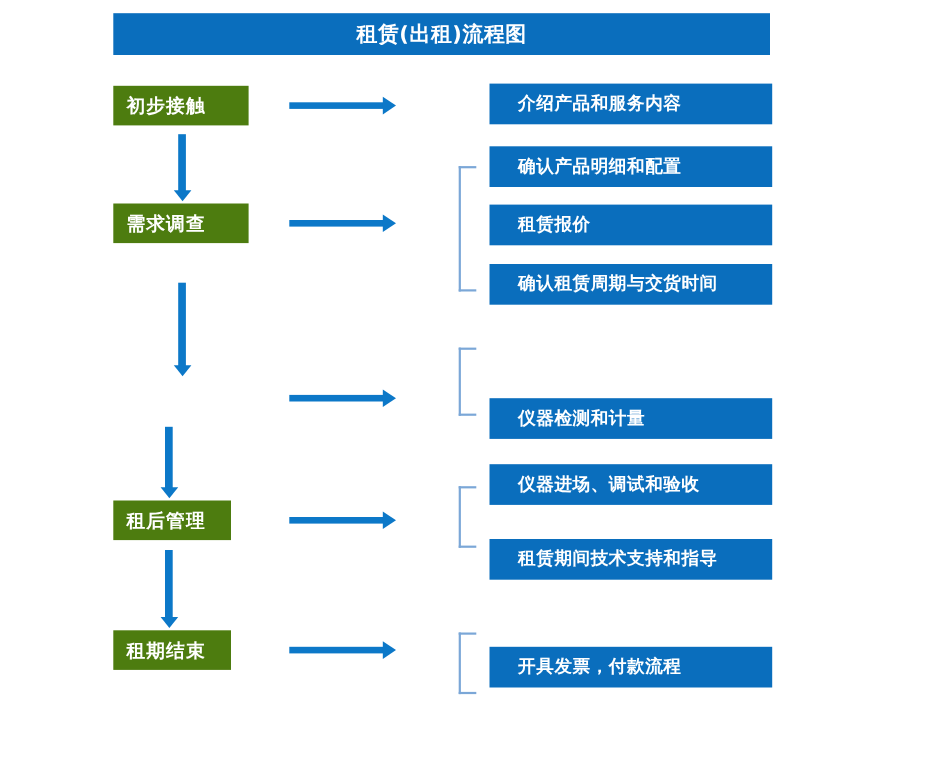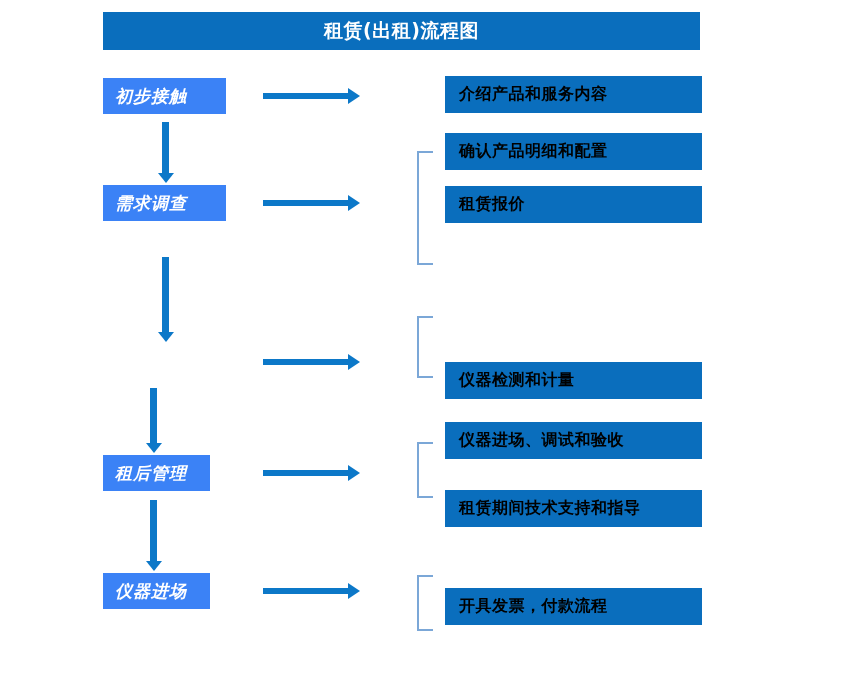--- a/index.html
+++ b/index.html
@@ -32,42 +32,41 @@
     display: flex;
     align-items: center;
     justify-content: center;
     font-size: 19px;
     font-weight: bold;
     letter-spacing: 0.5px;
   }
 
   .stage-box {
     position: absolute;
-    background: #3b82f6;
+    background: #4d7c0f;
     color: #ffffff;
     display: flex;
     align-items: center;
     padding-left: 12px;
     font-size: 17px;
     font-weight: bold;
     box-sizing: border-box;
     letter-spacing: 1px;
-    font-style: italic;
   }
 
   .detail-box {
     position: absolute;
     left: 445px;
     width: 257px;
     height: 37px;
     background: #0a6ebd;
-    color: #000000;
+    color: #ffffff;
     display: flex;
     align-items: center;
-    padding-left: 14px;
+    padding-left: 26px;
     font-size: 16px;
     font-weight: bold;
     box-sizing: border-box;
     letter-spacing: 0.5px;
   }
 
   
   .v-arrow {
     position: absolute;
     width: 7px;
@@ -123,21 +122,21 @@
 
   <div class="title-bar">租赁(出租)流程图</div>
 
   <div class="stage-box" style="left:103px; top:78px; width:123px; height:36px;">初步接触</div>
 
   <div class="stage-box" style="left:103px; top:185px; width:123px; height:36px;">需求调查</div>
 
 
   <div class="stage-box" style="left:103px; top:455px; width:107px; height:36px;">租后管理</div>
 
-  <div class="stage-box" style="left:103px; top:573px; width:107px; height:36px;">仪器进场</div>
+  <div class="stage-box" style="left:103px; top:573px; width:107px; height:36px;">租期结束</div>
 
   <div class="v-arrow" style="left:162px; top:122px; height:52px;"></div>
   <div class="v-arrow" style="left:162px; top:257px; height:76px;"></div>
   <div class="v-arrow" style="left:150px; top:388px; height:56px;"></div>
   <div class="v-arrow" style="left:150px; top:500px; height:62px;"></div>
 
   <div class="h-arrow" style="left:263px; top:93px; width:86px;"></div>
   <div class="h-arrow" style="left:263px; top:200px; width:86px;"></div>
   <div class="h-arrow" style="left:263px; top:359px; width:86px;"></div>
   <div class="h-arrow" style="left:263px; top:470px; width:86px;"></div>
@@ -147,20 +146,21 @@
   <div class="bracket" style="top:316px; height:62px;"></div>
   <div class="bracket" style="top:442px; height:56px;"></div>
   <div class="bracket" style="top:575px; height:56px;"></div>
 
   <div class="detail-box" style="top:76px;">介绍产品和服务内容</div>
 
   <div class="detail-box" style="top:133px;">确认产品明细和配置</div>
 
   <div class="detail-box" style="top:186px;">租赁报价</div>
 
+  <div class="detail-box" style="top:240px;">确认租赁周期与交货时间</div>
 
 
   <div class="detail-box" style="top:362px;">仪器检测和计量</div>
 
   <div class="detail-box" style="top:422px;">仪器进场、调试和验收</div>
 
   <div class="detail-box" style="top:490px;">租赁期间技术支持和指导</div>
 
 
   <div class="detail-box" style="top:588px;">开具发票，付款流程</div>

